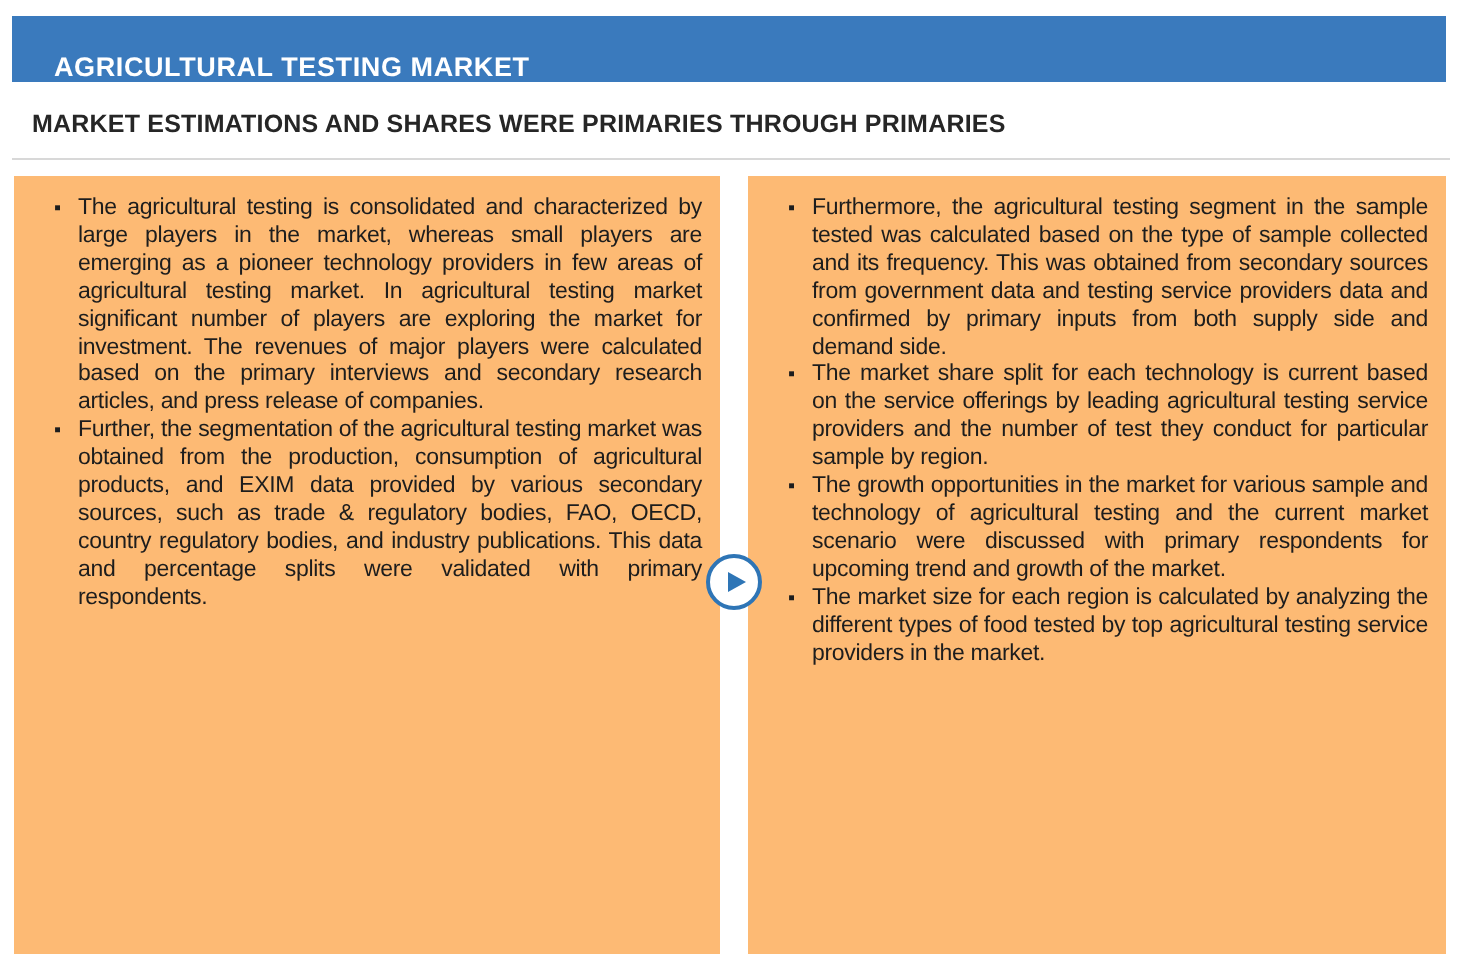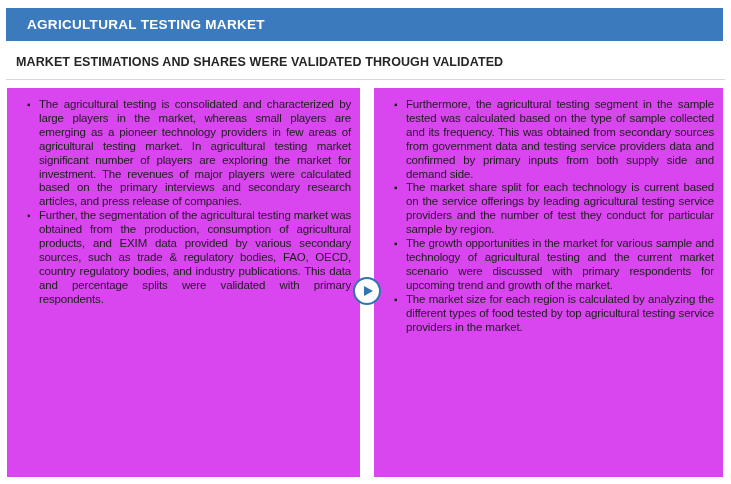--- a/index.html
+++ b/index.html
@@ -10,21 +10,21 @@
     background: #ffffff;
     overflow: hidden;
     font-family: "Liberation Sans", sans-serif;
   }
   .header-bar {
     position: absolute;
     left: 6px; top: 8px;
     width: 717px; height: 33px;
     background: #3a7abd;
     display: flex;
-    align-items: center;
+    align-items: flex-end;
   }
   .header-title {
     color: #ffffff;
     font-weight: bold;
     font-size: 13.5px;
     letter-spacing: 0.3px;
     padding-left: 21px;
     white-space: nowrap;
   }
   .subtitle {
@@ -39,21 +39,21 @@
   }
   .subtitle-divider {
     position: absolute;
     left: 6px; top: 79px;
     width: 719px; height: 1px;
     background: #d8d8d8;
   }
   .panel {
     position: absolute;
     top: 88px; height: 389px;
-    background: #d946ef;
+    background: #fdba74;
   }
   .panel-left  { left: 7px;   width: 353px; }
   .panel-right { left: 374px; width: 349px; }
   .bullets {
     margin: 0;
     padding: 10px 9px 0 20px;
     list-style: none;
     color: #1d1d1d;
     font-size: 11.5px;
     line-height: 13.9px;
@@ -93,21 +93,21 @@
 </style>
 </head>
 <body>
 
 <div class="canvas">
 
   <div class="header-bar">
     <span class="header-title">AGRICULTURAL TESTING MARKET</span>
   </div>
 
-  <div class="subtitle">MARKET ESTIMATIONS AND SHARES WERE VALIDATED THROUGH VALIDATED</div>
+  <div class="subtitle">MARKET ESTIMATIONS AND SHARES WERE PRIMARIES THROUGH PRIMARIES</div>
 
   <div class="subtitle-divider"></div>
 
   <div class="panel panel-left">
     <ul class="bullets">
         <li>The agricultural testing is consolidated and characterized by large players in the market, whereas small players are emerging as a pioneer technology providers in few areas of agricultural testing market. In agricultural testing market significant number of players are exploring the market for investment. The revenues of major players were calculated based on the primary interviews and secondary research articles, and press release of companies.</li>
         <li>Further, the segmentation of the agricultural testing market was obtained from the production, consumption of agricultural products, and EXIM data provided by various secondary sources, such as trade &amp; regulatory bodies, FAO, OECD, country regulatory bodies, and industry publications. This data and percentage splits were validated with primary respondents.</li>
       </ul>
   </div>
 

